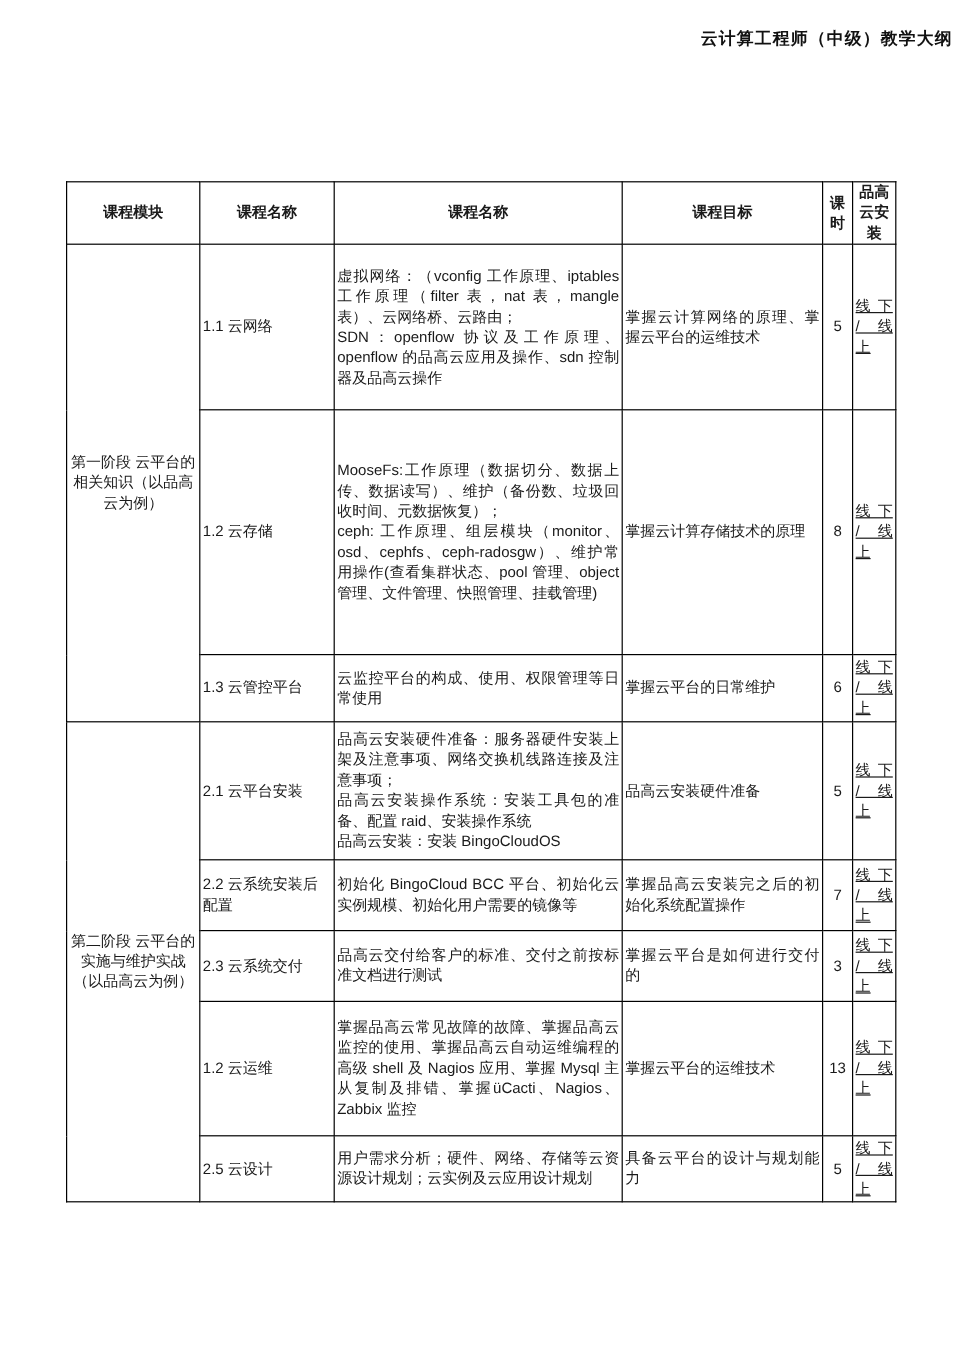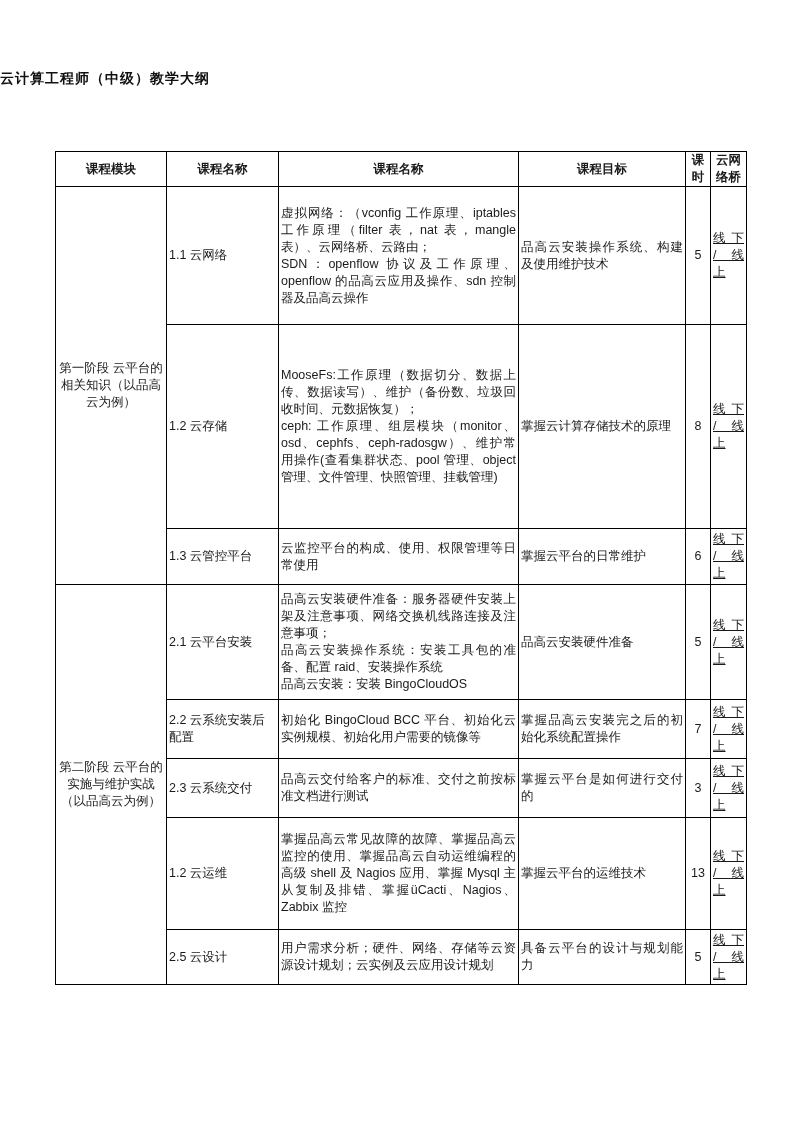--- a/index.html
+++ b/index.html
@@ -11,22 +11,22 @@
     position: relative;
     width: 794px;
     height: 1123px;
     background: #ffffff;
     font-family: "Liberation Sans", "DejaVu Sans", sans-serif;
     color: #1a1a1a;
     overflow: hidden;
   }
   .doc-title {
     margin: 0;
-    padding-top: 70px;
-    text-align: left;
+    padding-top: 24px;
+    text-align: right;
     font-size: 14px;
     font-weight: bold;
     color: #111111;
     letter-spacing: 1px;
   }
   table.syllabus {
     position: absolute;
     left: 55px;
     top: 103px;
     width: 691px;
@@ -95,30 +95,30 @@
       <col style="width:25px">
       <col style="width:36px">
     </colgroup>
     <thead>
       <tr>
         <th>课程模块</th>
         <th>课程名称</th>
         <th>课程名称</th>
         <th>课程目标</th>
         <th>课时</th>
-        <th>云网络桥</th>
+        <th>品高云安装</th>
       </tr>
     </thead>
     <tbody>
         <tr style="height: 138px;">
           <td class="module" rowspan="3">第一阶段 云平台的相关知识（以品高云为例）</td>
           <td class="course-name">1.1 云网络</td>
           <td class="course-content">虚拟网络：（vconfig 工作原理、iptables 工作原理（filter 表，nat 表，mangle 表）、云网络桥、云路由；
 SDN：openflow 协议及工作原理、openflow 的品高云应用及操作、sdn 控制器及品高云操作</td>
-          <td class="course-objective">品高云安装操作系统、构建及使用维护技术</td>
+          <td class="course-objective">掌握云计算网络的原理、掌握云平台的运维技术</td>
           <td class="course-hours">5</td>
           <td class="course-method">线下 / 线上</td>
         </tr>
         <tr style="height: 204px;">
           <td class="course-name">1.2 云存储</td>
           <td class="course-content">MooseFs:工作原理（数据切分、数据上传、数据读写）、维护（备份数、垃圾回收时间、元数据恢复）；
 ceph: 工作原理、组层模块（monitor、osd、cephfs、ceph-radosgw）、维护常用操作(查看集群状态、pool 管理、object 管理、文件管理、快照管理、挂载管理)</td>
           <td class="course-objective">掌握云计算存储技术的原理</td>
           <td class="course-hours">8</td>
           <td class="course-method">线下 / 线上</td>

